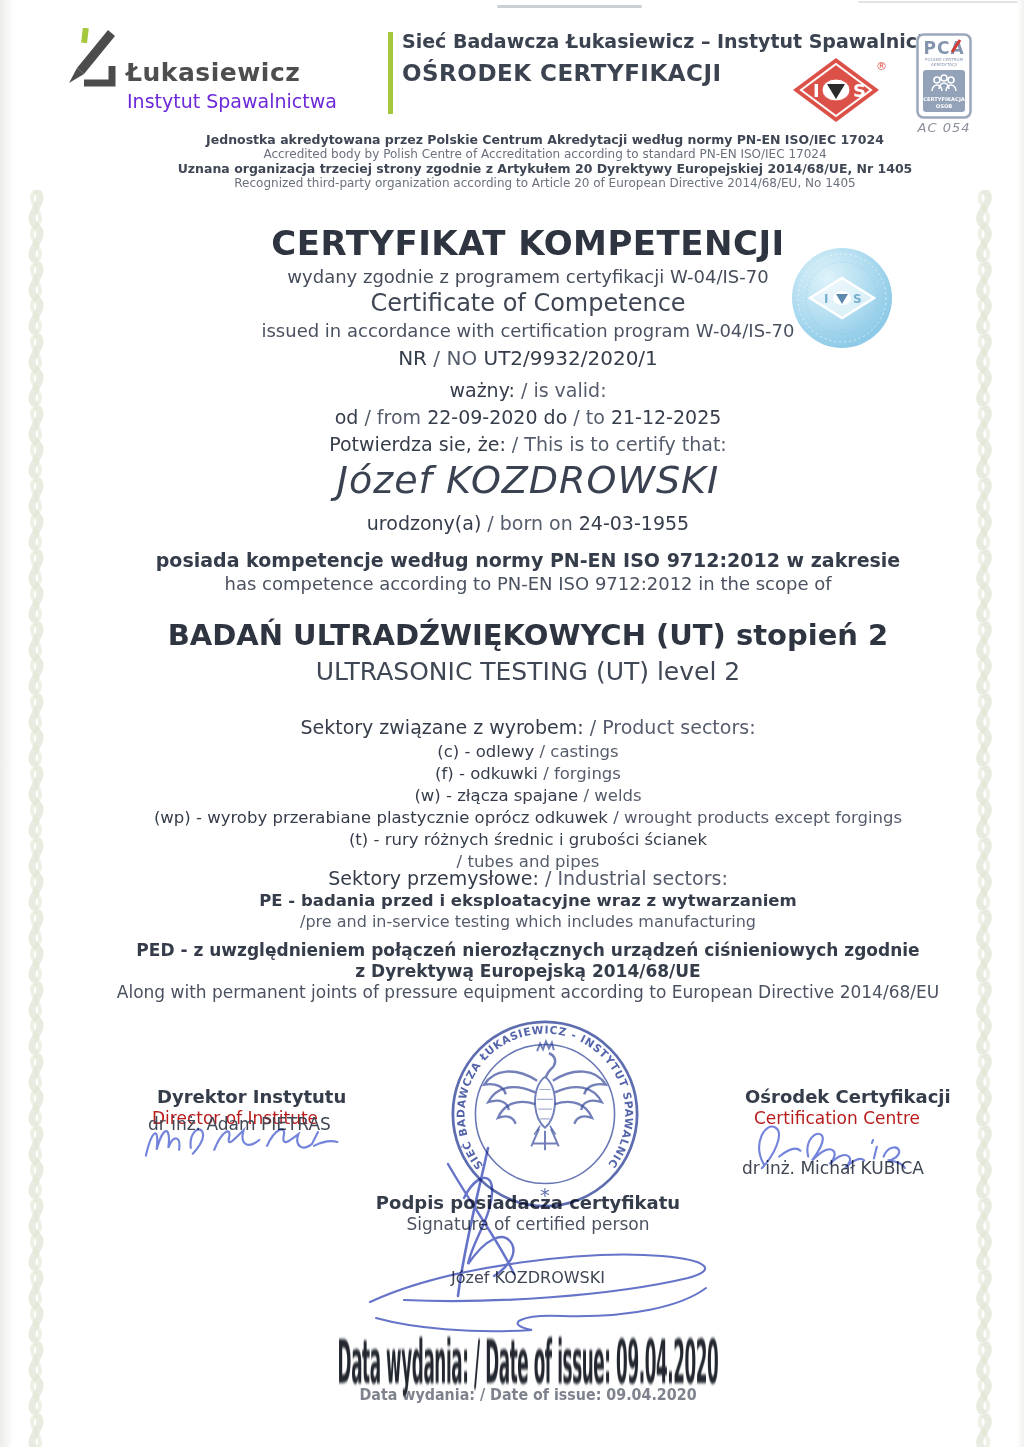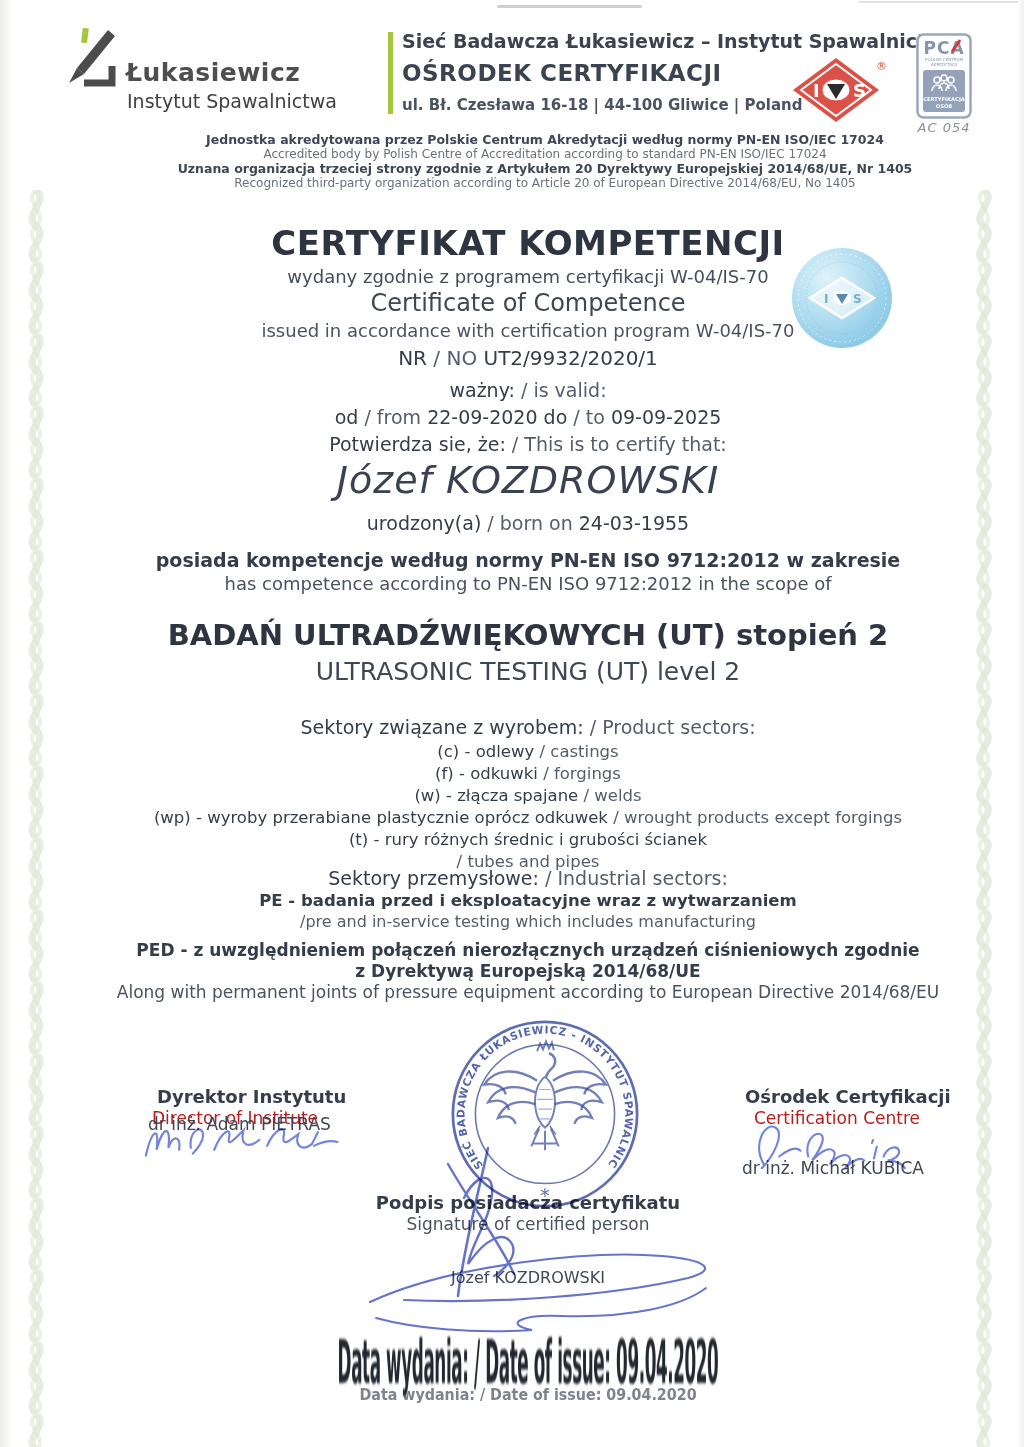--- a/index.html
+++ b/index.html
@@ -13,21 +13,21 @@
   .scan-line{position:absolute;background:#8e959e;border-radius:2px;}
   .scan-line-1{left:497px;top:5px;width:145px;height:3px;opacity:.45;}
   .scan-line-2{left:858px;top:1px;width:160px;height:2px;opacity:.25;}
   
   .guilloche{position:absolute;top:190px;height:1257px;opacity:.9;}
   .guilloche.left{left:16px;width:40px;}
   .guilloche.right{left:962px;width:44px;}
   
   .luk-mark{position:absolute;left:62px;top:28px;}
   .brand{position:absolute;left:126px;top:58px;font-size:25px;font-weight:700;color:#4e4e4e;letter-spacing:.5px;}
-  .brand-sub{position:absolute;left:127px;top:90px;font-size:19px;color:#404040;}
+  .brand-sub{position:absolute;left:127px;top:90px;font-size:19px;color:#6d28d9;}
   .green-bar{position:absolute;left:388px;top:32px;width:5px;height:82px;background:#a5c73e;}
   .org1{position:absolute;left:402px;top:30px;font-size:19px;font-weight:700;color:#3c4350;}
   .org2{position:absolute;left:402px;top:60px;font-size:23px;font-weight:700;color:#3c4350;letter-spacing:.5px;}
   .org3{position:absolute;left:402px;top:96px;font-size:15px;font-weight:600;color:#4c5260;}
   .is-logo{position:absolute;left:791px;top:56px;}
   .pca-badge{position:absolute;left:916px;top:33px;}
   .pca-code{position:absolute;left:916px;top:120px;width:56px;text-align:center;font-size:13px;color:#8a8f99;letter-spacing:1px;font-style:italic;}
   
   .accr{position:absolute;left:60px;width:970px;text-align:center;}
   .accr.b{font-weight:700;font-size:12.5px;color:#3f4654;}
@@ -119,21 +119,20 @@
     <polygon points="46,2 53,8 22,46 15,40" fill="#4c4c4c"></polygon>
     <polygon points="15,40 22,46 7,55" fill="#4c4c4c"></polygon>
     <path d="M22,55 H50 V38" stroke="#4c4c4c" stroke-width="7" fill="none"></path>
   </svg>
   <div class="brand">Łukasiewicz</div>
   <div class="brand-sub">Instytut Spawalnictwa</div>
 
   <div class="green-bar"></div>
   <div class="org1">Sieć Badawcza Łukasiewicz – Instytut Spawalnictwa</div>
   <div class="org2">OŚRODEK CERTYFIKACJI</div>
-  <div class="org3">ul. Bł. Czesława 16-18  |  44-100 Gliwice  |  Poland</div>
 
   <svg class="is-logo" width="96" height="70" viewBox="0 0 96 70">
     <polygon points="45,2 88,34 45,66 2,34" fill="#db5147"></polygon>
     <polygon points="45,8 80,34 45,60 10,34" fill="none" stroke="#ffffff" stroke-width="2"></polygon>
     <text x="22" y="41" font-size="18" font-weight="bold" fill="#ffffff">I</text>
     <text x="62" y="41" font-size="18" font-weight="bold" fill="#ffffff">S</text>
     <ellipse cx="45" cy="34" rx="14" ry="11" fill="#ffffff" stroke="#db5147" stroke-width="1"></ellipse>
     <polygon points="36,28 54,28 45,43" fill="#2b2b2b"></polygon>
     <text x="85" y="14" font-size="11" fill="#db5147">®</text>
   </svg>
@@ -180,21 +179,21 @@
   <div class="line title-en">Certificate of Competence</div>
   <div class="line sub-en">issued in accordance with certification program W-04/IS-70</div>
   <div class="line nr">
     <span class="pl">NR</span><span class="en"> / NO </span><span class="pl">UT2/9932/2020/1</span>
   </div>
 
   <div class="line valid">
     <span class="pl">ważny:</span><span class="en"> / is valid:</span>
   </div>
   <div class="line fromto">
-    <span class="pl">od</span><span class="en"> / from </span><span class="pl">22-09-2020</span><span class="pl"> do</span><span class="en"> / to </span><span class="pl">09-09-2025</span>
+    <span class="pl">od</span><span class="en"> / from </span><span class="pl">22-09-2020</span><span class="pl"> do</span><span class="en"> / to </span><span class="pl">21-12-2025</span>
   </div>
   <div class="line certify">
     <span class="pl">Potwierdza sie, że:</span><span class="en"> / This is to certify that:</span>
   </div>
   <div class="line holder-name">Józef KOZDROWSKI</div>
   <div class="line born">
     <span class="pl">urodzony(a)</span><span class="en"> / born on </span><span class="pl">24-03-1955</span>
   </div>
 
   <div class="line scope-pl">posiada kompetencje według normy PN-EN ISO 9712:2012 w zakresie</div>

